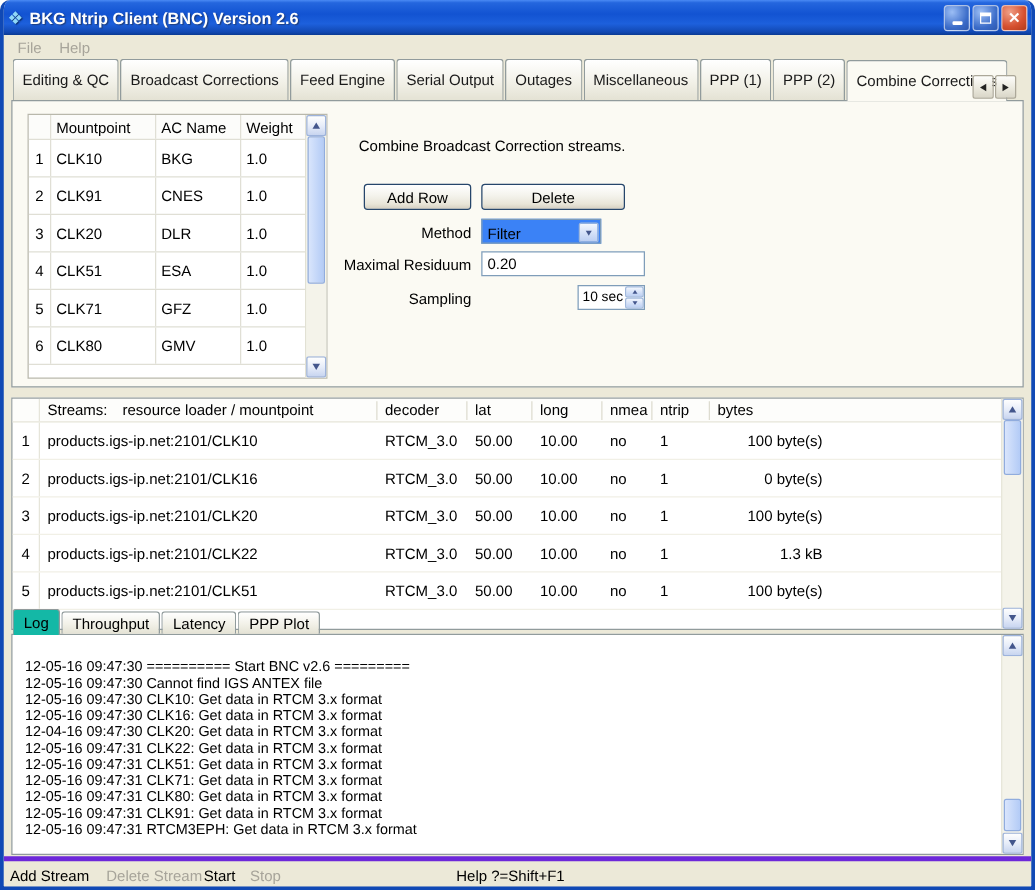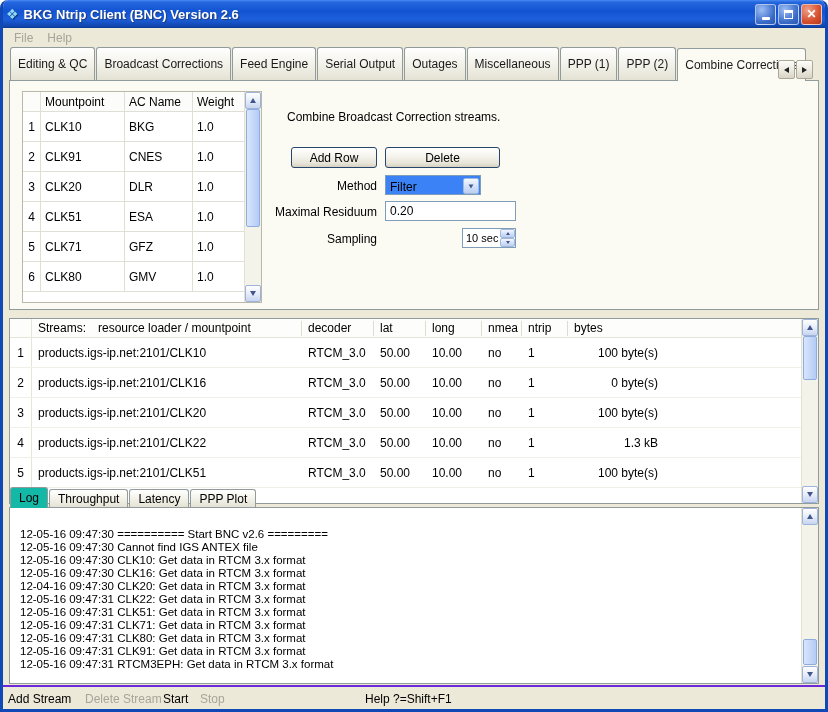--- a/index.html
+++ b/index.html
@@ -114,21 +114,21 @@
           background:linear-gradient(180deg,#FFFFFF 0%,#F2F1E8 55%,#E4E2D4 100%);
           border:1px solid #919B9C; border-bottom:none; border-radius:3px 3px 0 0; margin-right:1px; }
   .btab.active { height:21px; background:#14b8a6; margin-bottom:-1px; z-index:7; position:relative; }
   .logpanel { position:absolute; top:507px; left:6px; width:810px; height:177px; background:#fff;
               border:1px solid #919B9C; display:flex; z-index:1; }
   .log-content { flex:1; padding:20px 0 0 10px; overflow:hidden; }
   .log-line { font-size:11.5px; line-height:13px; color:#000; white-space:nowrap; }
 
   
   .statusbar { position:absolute; left:0; right:0; bottom:0; height:24px; background:#ECE9D8;
-               border-top:2px solid #6d28d9; }
+               border-top:4px solid #6d28d9; }
   .st-item { position:absolute; top:5px; font-size:12px; color:#000; }
   .st-item.disabled { color:#A7A49A; }
 </style>
 </head>
 <body>
 
 <div class="window">
 
   <div class="titlebar">
     <span class="app-icon">❖</span>

